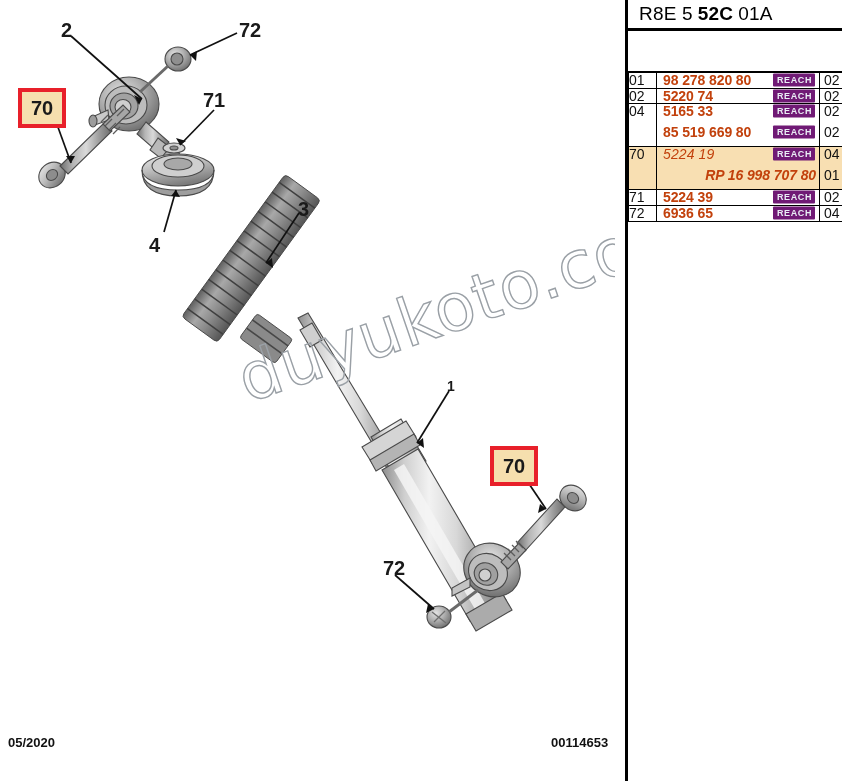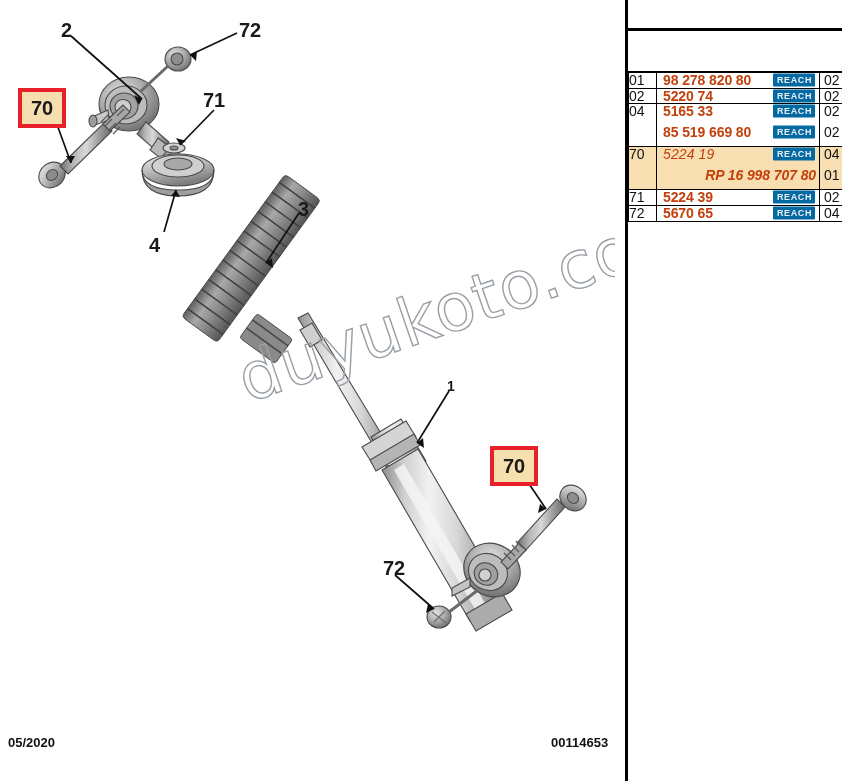--- a/index.html
+++ b/index.html
@@ -177,21 +177,21 @@
   }
   .part-no.italic-bold {
     font-style: italic;
     font-weight: bold;
   }
   .reach-badge {
     position: absolute;
     right: 4px;
     top: 50%;
     transform: translateY(-50%);
-    background: #0369a1;
+    background: #701a75;
     color: #e9edf5;
     font-size: 9px;
     font-weight: bold;
     letter-spacing: 0.6px;
     padding: 2px 3px 2px 4px;
     line-height: 1;
     border-radius: 1px;
   }
   .qty-cell { padding: 0; }
   .qty-line {
@@ -411,20 +411,25 @@
     <div class="callout-box" style="left:18px;  top:88px;">70</div>
     <div class="callout-box" style="left:490px; top:446px;">70</div>
 
     <div class="footer-text" id="footer-date">05/2020</div>
     <div class="footer-text" id="footer-code">00114653</div>
   </div>
 
   <div id="table-panel">
     <div class="vrule-left"></div>
 
+    <div class="title-row">
+      <span class="reg">R8E 5</span>
+      <span class="bold">52C</span>
+      <span class="reg">01A</span>
+    </div>
 
     <div class="band" id="header-band"></div>
 
     <table class="grid">
       <colgroup>
         <col class="col-idx">
           <col class="col-part">
           <col class="col-qty">
       </colgroup>
       <tbody id="table-body">
@@ -500,21 +505,21 @@
             </td>
             <td class="qty-cell">
               <div class="qty-line spacer-top">02</div>
             </td>
           </tr>
           <tr>
             <td class="idx-cell">72</td>
             <td class="part-cell">
               <div style="height: 0px;"></div>
               <div class="part-line spacer-top">
-                <span class="part-no">5670 65</span>
+                <span class="part-no">6936 65</span>
                 <span class="reach-badge">REACH</span>
               </div>
             </td>
             <td class="qty-cell">
               <div class="qty-line spacer-top">04</div>
             </td>
           </tr>
         </tbody>
     </table>
   </div>

